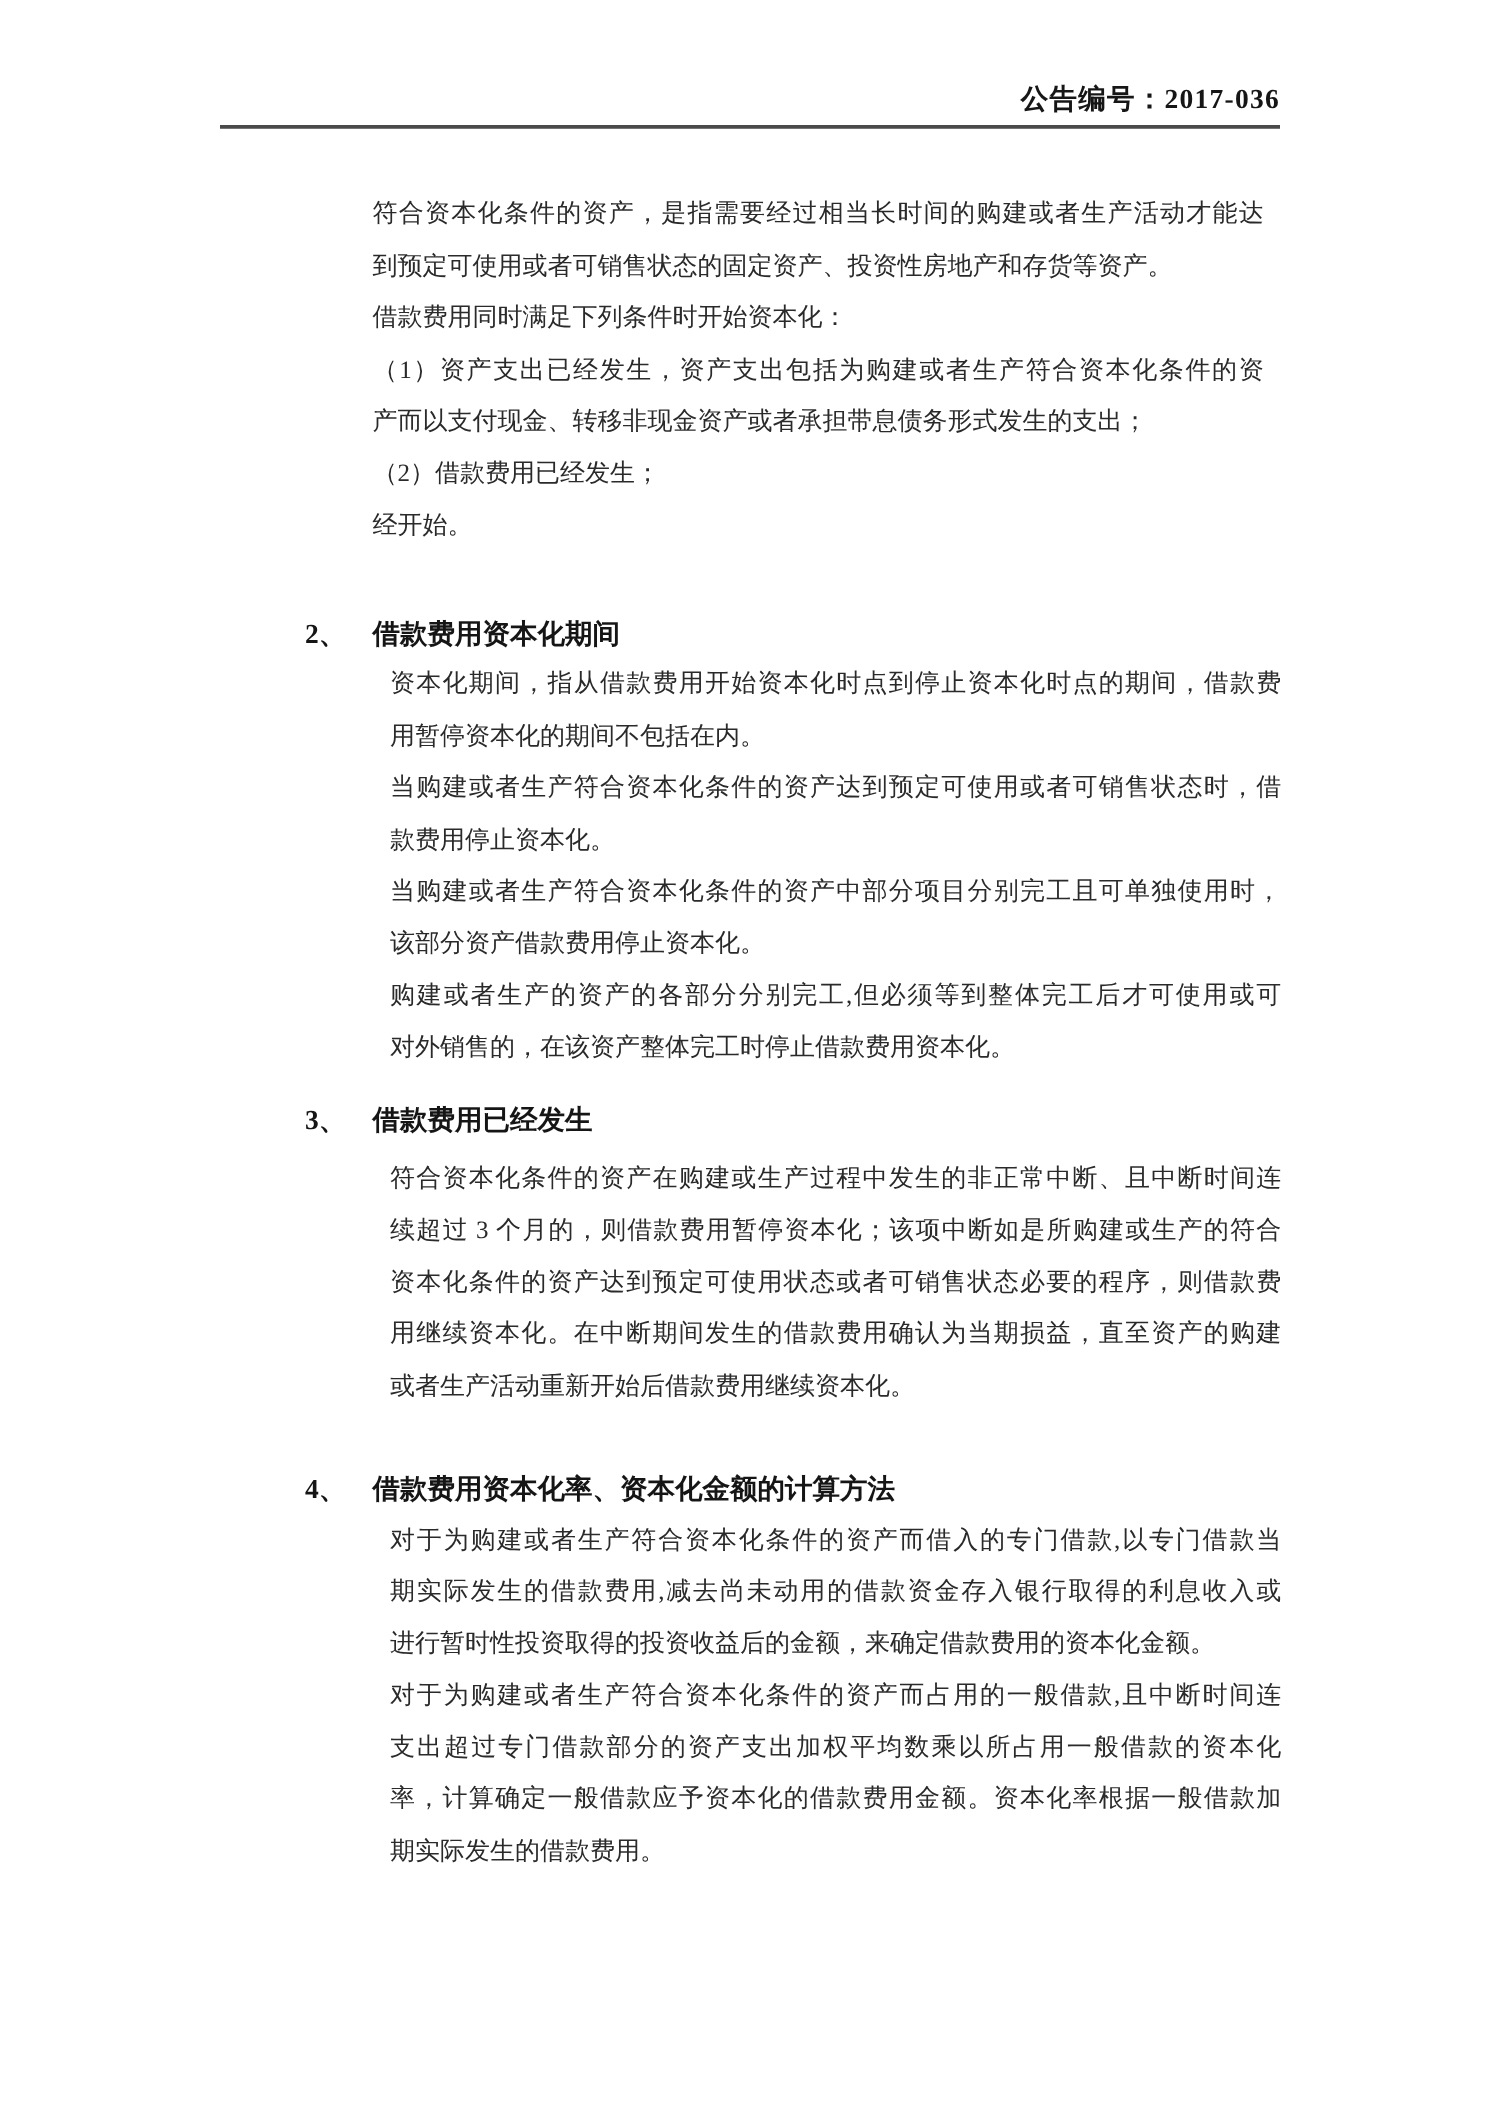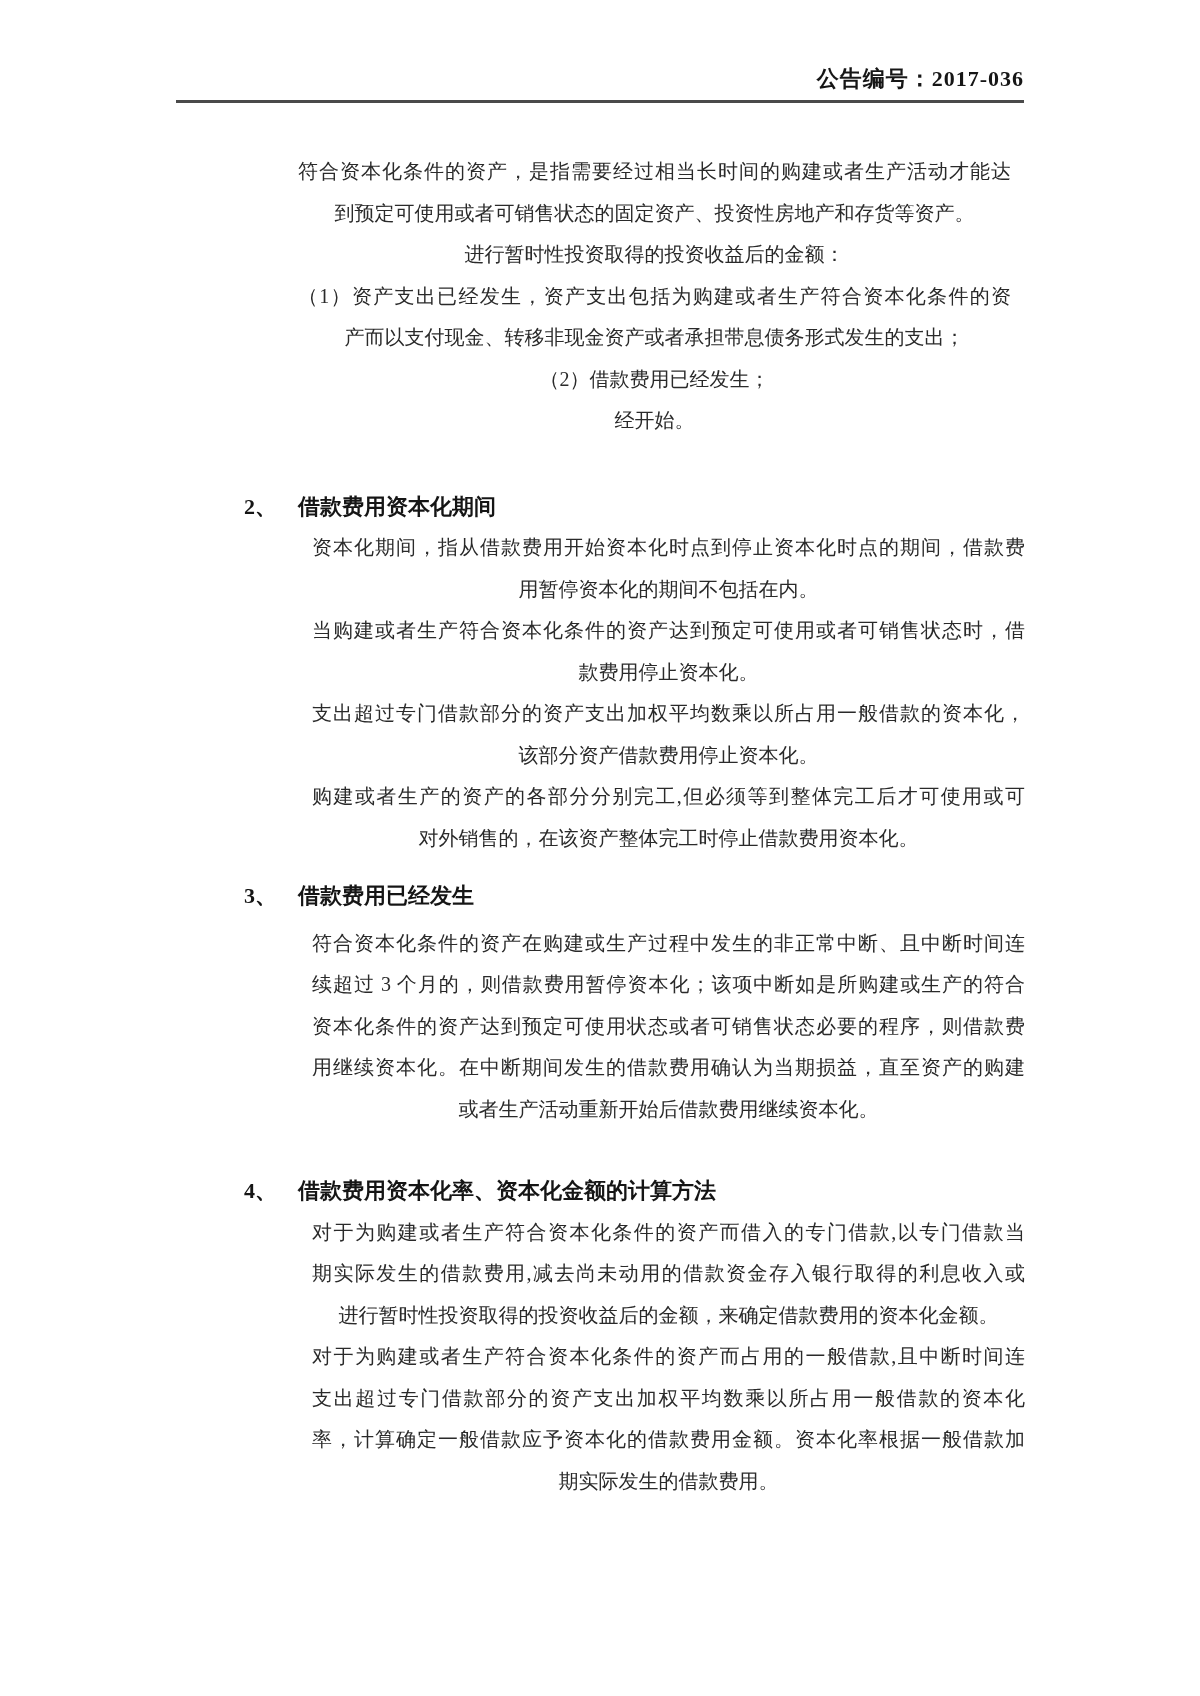--- a/index.html
+++ b/index.html
@@ -29,21 +29,21 @@
     top:140px; left:244px; width:767px;
   }
   .line {
     width:713px;
     height:41.5px; line-height:41.5px;
     font-size:20px;
     white-space:nowrap;
   }
   
   .line.j { text-align:justify; text-align-last:justify; }
-  .line.l { text-align:center; }
+  .line.l { text-align:left; }
   .intro { padding-top:11px; margin-left:54px; }
   .heading {
     display:flex;
     font-weight:bold; color:#151515;
     font-size:22px; line-height:41.5px; height:41.5px;
   }
   .heading .num { width:54px; flex:0 0 54px; }
   .sec-body { margin-left:68px; }
   .s2 .heading { margin-top:44px; }
   .s3 .heading { margin-top:16px; }
@@ -56,38 +56,38 @@
 <div class="page">
 
   <div class="header">公告编号：2017-036</div>
   <div class="rule"></div>
 
   <div class="content">
 
     <div class="intro">
       <div class="line j">符合资本化条件的资产，是指需要经过相当长时间的购建或者生产活动才能达</div>
       <div class="line l">到预定可使用或者可销售状态的固定资产、投资性房地产和存货等资产。</div>
-      <div class="line l">进行暂时性投资取得的投资收益后的金额：</div>
+      <div class="line l">借款费用同时满足下列条件时开始资本化：</div>
       <div class="line j">（1）资产支出已经发生，资产支出包括为购建或者生产符合资本化条件的资</div>
       <div class="line l">产而以支付现金、转移非现金资产或者承担带息债务形式发生的支出；</div>
       <div class="line l">（2）借款费用已经发生；</div>
       <div class="line l">经开始。</div>
     </div>
 
     <div class="section s2">
       <div class="heading">
         <span class="num">2、</span>
         <span class="title">借款费用资本化期间</span>
       </div>
       <div class="sec-body">
         <div class="line j">资本化期间，指从借款费用开始资本化时点到停止资本化时点的期间，借款费</div>
         <div class="line l">用暂停资本化的期间不包括在内。</div>
         <div class="line j">当购建或者生产符合资本化条件的资产达到预定可使用或者可销售状态时，借</div>
         <div class="line l">款费用停止资本化。</div>
-        <div class="line j">支出超过专门借款部分的资产支出加权平均数乘以所占用一般借款的资本化，</div>
+        <div class="line j">当购建或者生产符合资本化条件的资产中部分项目分别完工且可单独使用时，</div>
         <div class="line l">该部分资产借款费用停止资本化。</div>
         <div class="line j">购建或者生产的资产的各部分分别完工,但必须等到整体完工后才可使用或可</div>
         <div class="line l">对外销售的，在该资产整体完工时停止借款费用资本化。</div>
       </div>
     </div>
 
     <div class="section s3">
       <div class="heading">
         <span class="num">3、</span>
         <span class="title">借款费用已经发生</span>

